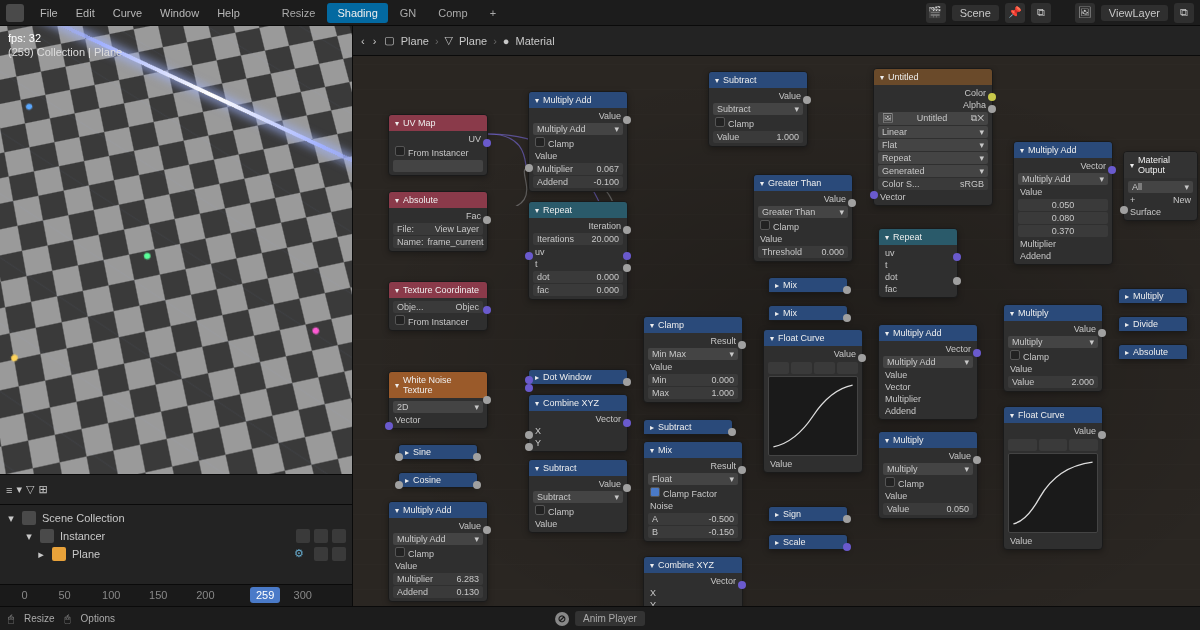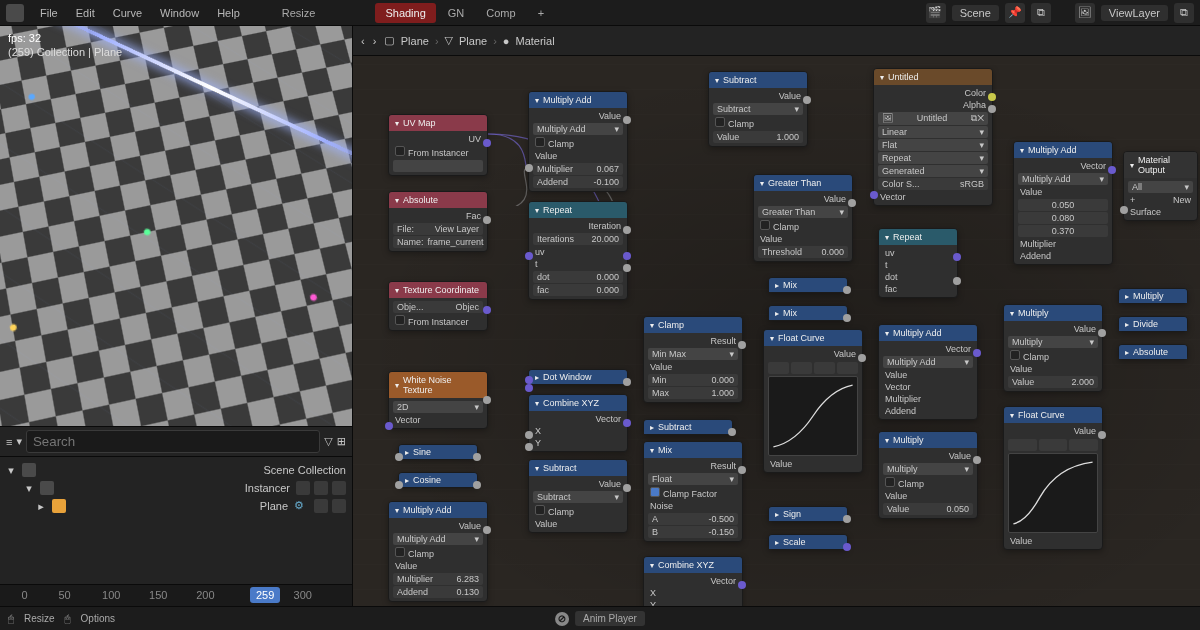--- a/index.html
+++ b/index.html
@@ -2,28 +2,28 @@
 <html><head>
 <meta charset="utf-8">
 <style>
 * { margin: 0; padding: 0; box-sizing: border-box; font-family: -apple-system, BlinkMacSystemFont, "Segoe UI", sans-serif; }
 body { background: #2a2a2a; color: #c8c8c8; font-size: 11px; width: 1200px; height: 630px; overflow: hidden; position: relative; }
 .topbar { height: 26px; background: #1c1c1c; display: flex; align-items: center; padding: 0 6px; gap: 2px; border-bottom: 1px solid #0a0a0a; }
 .topbar .logo { width: 18px; height: 18px; background: #4a4a4a; border-radius: 3px; margin-right: 6px; }
 .topbar .menu-item { padding: 4px 8px; cursor: pointer; color: #b8b8b8; }
 .topbar .spacer { flex: 1; }
 .topbar .workspace { padding: 4px 10px; cursor: pointer; color: #aaa; }
-.topbar .workspace.active { background: #7f1d1d; border-radius: 3px; color: #eee; margin-left: 48px; }
+.topbar .workspace.active { background: #0369a1; border-radius: 3px; color: #eee; }
 .topbar .scene-area { display: flex; align-items: center; gap: 6px; }
 .topbar .scene-pill { background: #2f2f2f; border-radius: 3px; padding: 2px 8px; display: flex; align-items: center; gap: 6px; }
 .topbar .icon-btn { width: 20px; height: 20px; background: #2f2f2f; border-radius: 3px; display: flex; align-items: center; justify-content: center; cursor: pointer; }
 
 .main { display: flex; height: 588px; }
 .left-pane { width: 353px; display: flex; flex-direction: column; background: #1a1a1a; border-right: 1px solid #0a0a0a; }
-.viewport { height: 400px; background: #222; position: relative; overflow: hidden; }
+.viewport { height: 448px; background: #222; position: relative; overflow: hidden; }
 .vp-header { position: absolute; top: 6px; left: 8px; z-index: 2; color: #ddd; font-size: 11px; }
 .vp-header .fps { color: #fff; margin-bottom: 2px; }
 .checker { position: absolute; inset: 0; background:
   repeating-linear-gradient(45deg, transparent 0 40px, rgba(140,170,255,0.05) 40px 41px),
   repeating-conic-gradient(#9a9a9a 0 25%, #3a3a3a 25% 50%) 0 0 / 40px 40px;
   transform: perspective(600px) rotateX(8deg) rotateZ(-12deg) scale(1.3);
   transform-origin: center;
 }
 .checker::after { content: ""; position: absolute; inset: -50px;
   background-image:
@@ -44,21 +44,21 @@
 .outliner { flex: 1; background: #232323; border-top: 1px solid #0a0a0a; display: flex; flex-direction: column; }
 .outliner-toolbar { height: 30px; display: flex; align-items: center; gap: 4px; padding: 0 6px; border-bottom: 1px solid #0a0a0a; }
 .outliner-toolbar .search { flex: 1; background: #1a1a1a; border: 1px solid #3a3a3a; border-radius: 3px; padding: 3px 6px; color: #aaa; }
 .tree { padding: 4px 6px; }
 .tree-row { display: flex; align-items: center; gap: 6px; padding: 2px 0; }
 .tree-row .ind1 { width: 12px; } .tree-row .ind2 { width: 24px; }
 .tree-row .expand { width: 10px; text-align: center; cursor: pointer; }
 .tree-row .ico { width: 14px; height: 14px; border-radius: 2px; }
 .tree-row .ico.coll { background: #4a4a4a; }
 .tree-row .ico.obj { background: #e8a23a; }
-.tree-row .name { flex: 1; text-align: right; }
+.tree-row .name { flex: 1; }
 .tree-row .toggles { display: flex; gap: 4px; }
 .tree-row .tgl { width: 14px; height: 14px; border-radius: 2px; background: #3a3a3a; cursor: pointer; }
 
 .timeline { height: 30px; background: #1a1a1a; border-top: 1px solid #0a0a0a; display: flex; align-items: center; position: relative; padding: 0 8px; }
 .timeline .marks { flex: 1; position: relative; height: 100%; }
 .timeline .tick { position: absolute; top: 4px; color: #888; }
 .timeline .playhead { position: absolute; top: 2px; background: #4a7ac8; color: #fff; padding: 2px 6px; border-radius: 3px; }
 
 .node-editor { flex: 1; background: #2c2824; position: relative; overflow: hidden; }
 .ne-header { height: 30px; background: #232323; border-bottom: 1px solid #0a0a0a; display: flex; align-items: center; padding: 0 8px; gap: 8px; }
@@ -152,21 +152,20 @@
         <div class="fps">fps: 32</div>
         <div>(259) Collection | Plane</div>
       </div>
       <div class="checker"></div>
       <div class="laser"></div>
     </div>
     <div class="outliner">
       <div class="outliner-toolbar">
         <div class="icon-btn">≡</div>
         <div class="icon-btn">▾</div>
-        <input class="search" placeholder="Search" style="">
         <div class="icon-btn">▽</div>
         <div class="icon-btn">⊞</div>
       </div>
       <div class="tree">
         <div class="tree-row">
           <span class="expand">▾</span>
           <span class="ico coll"></span>
           <span class="name">Scene Collection</span>
         </div>
         <div class="tree-row">

